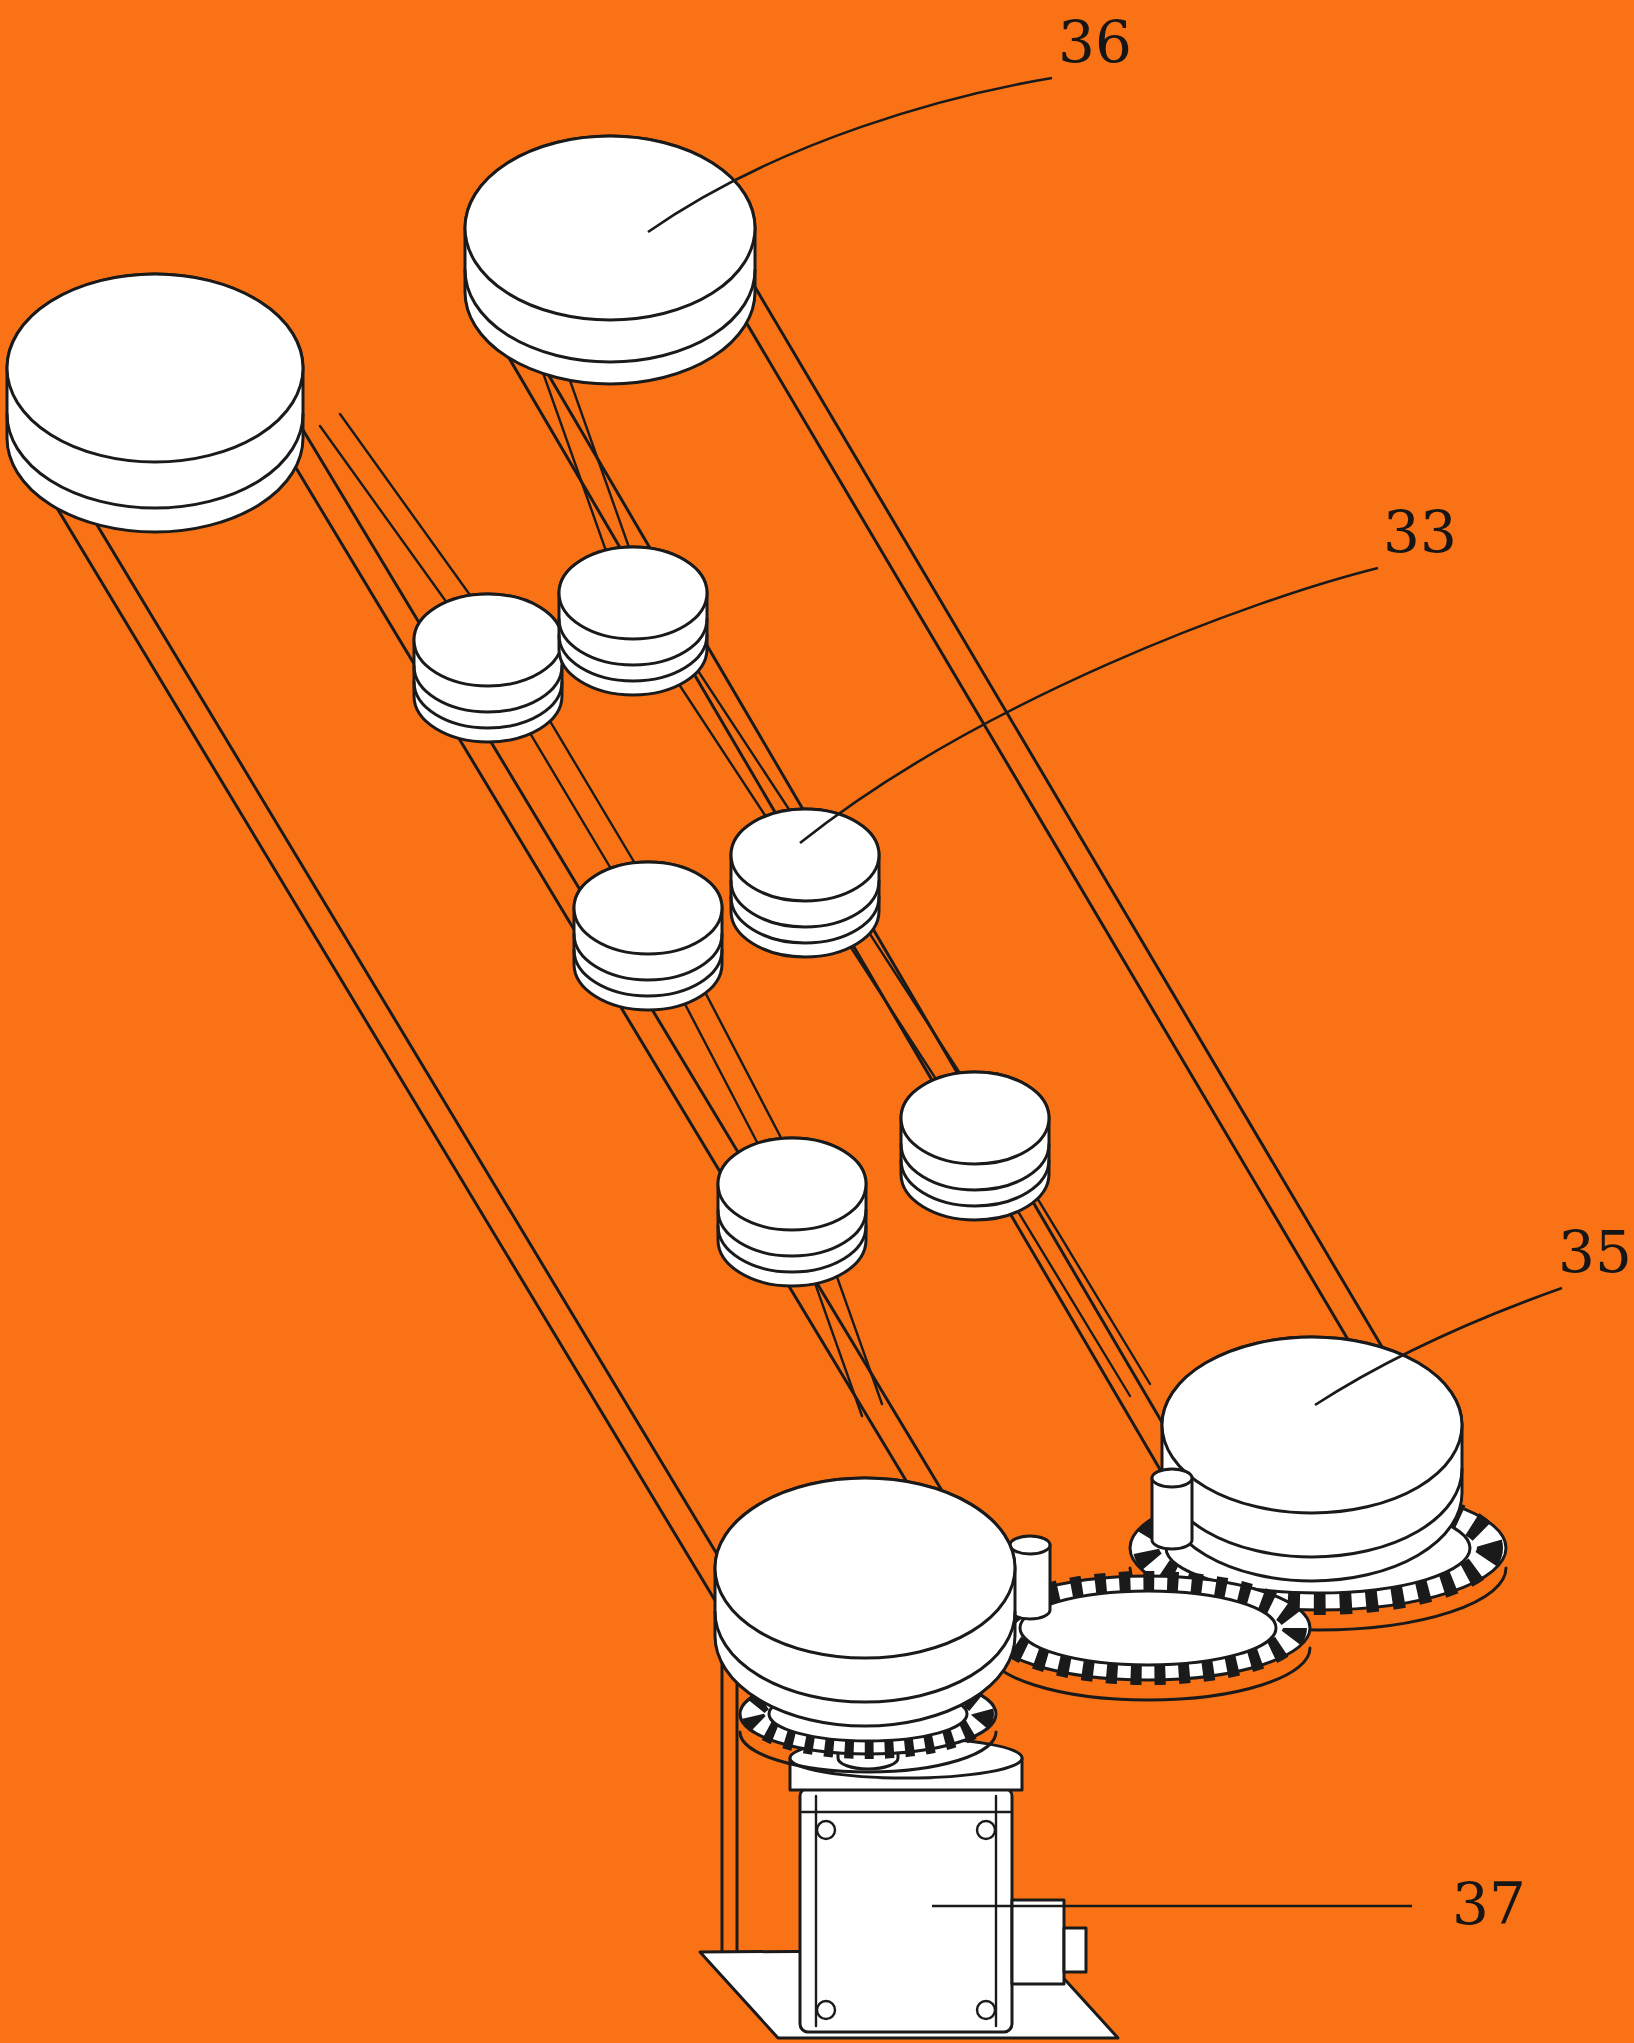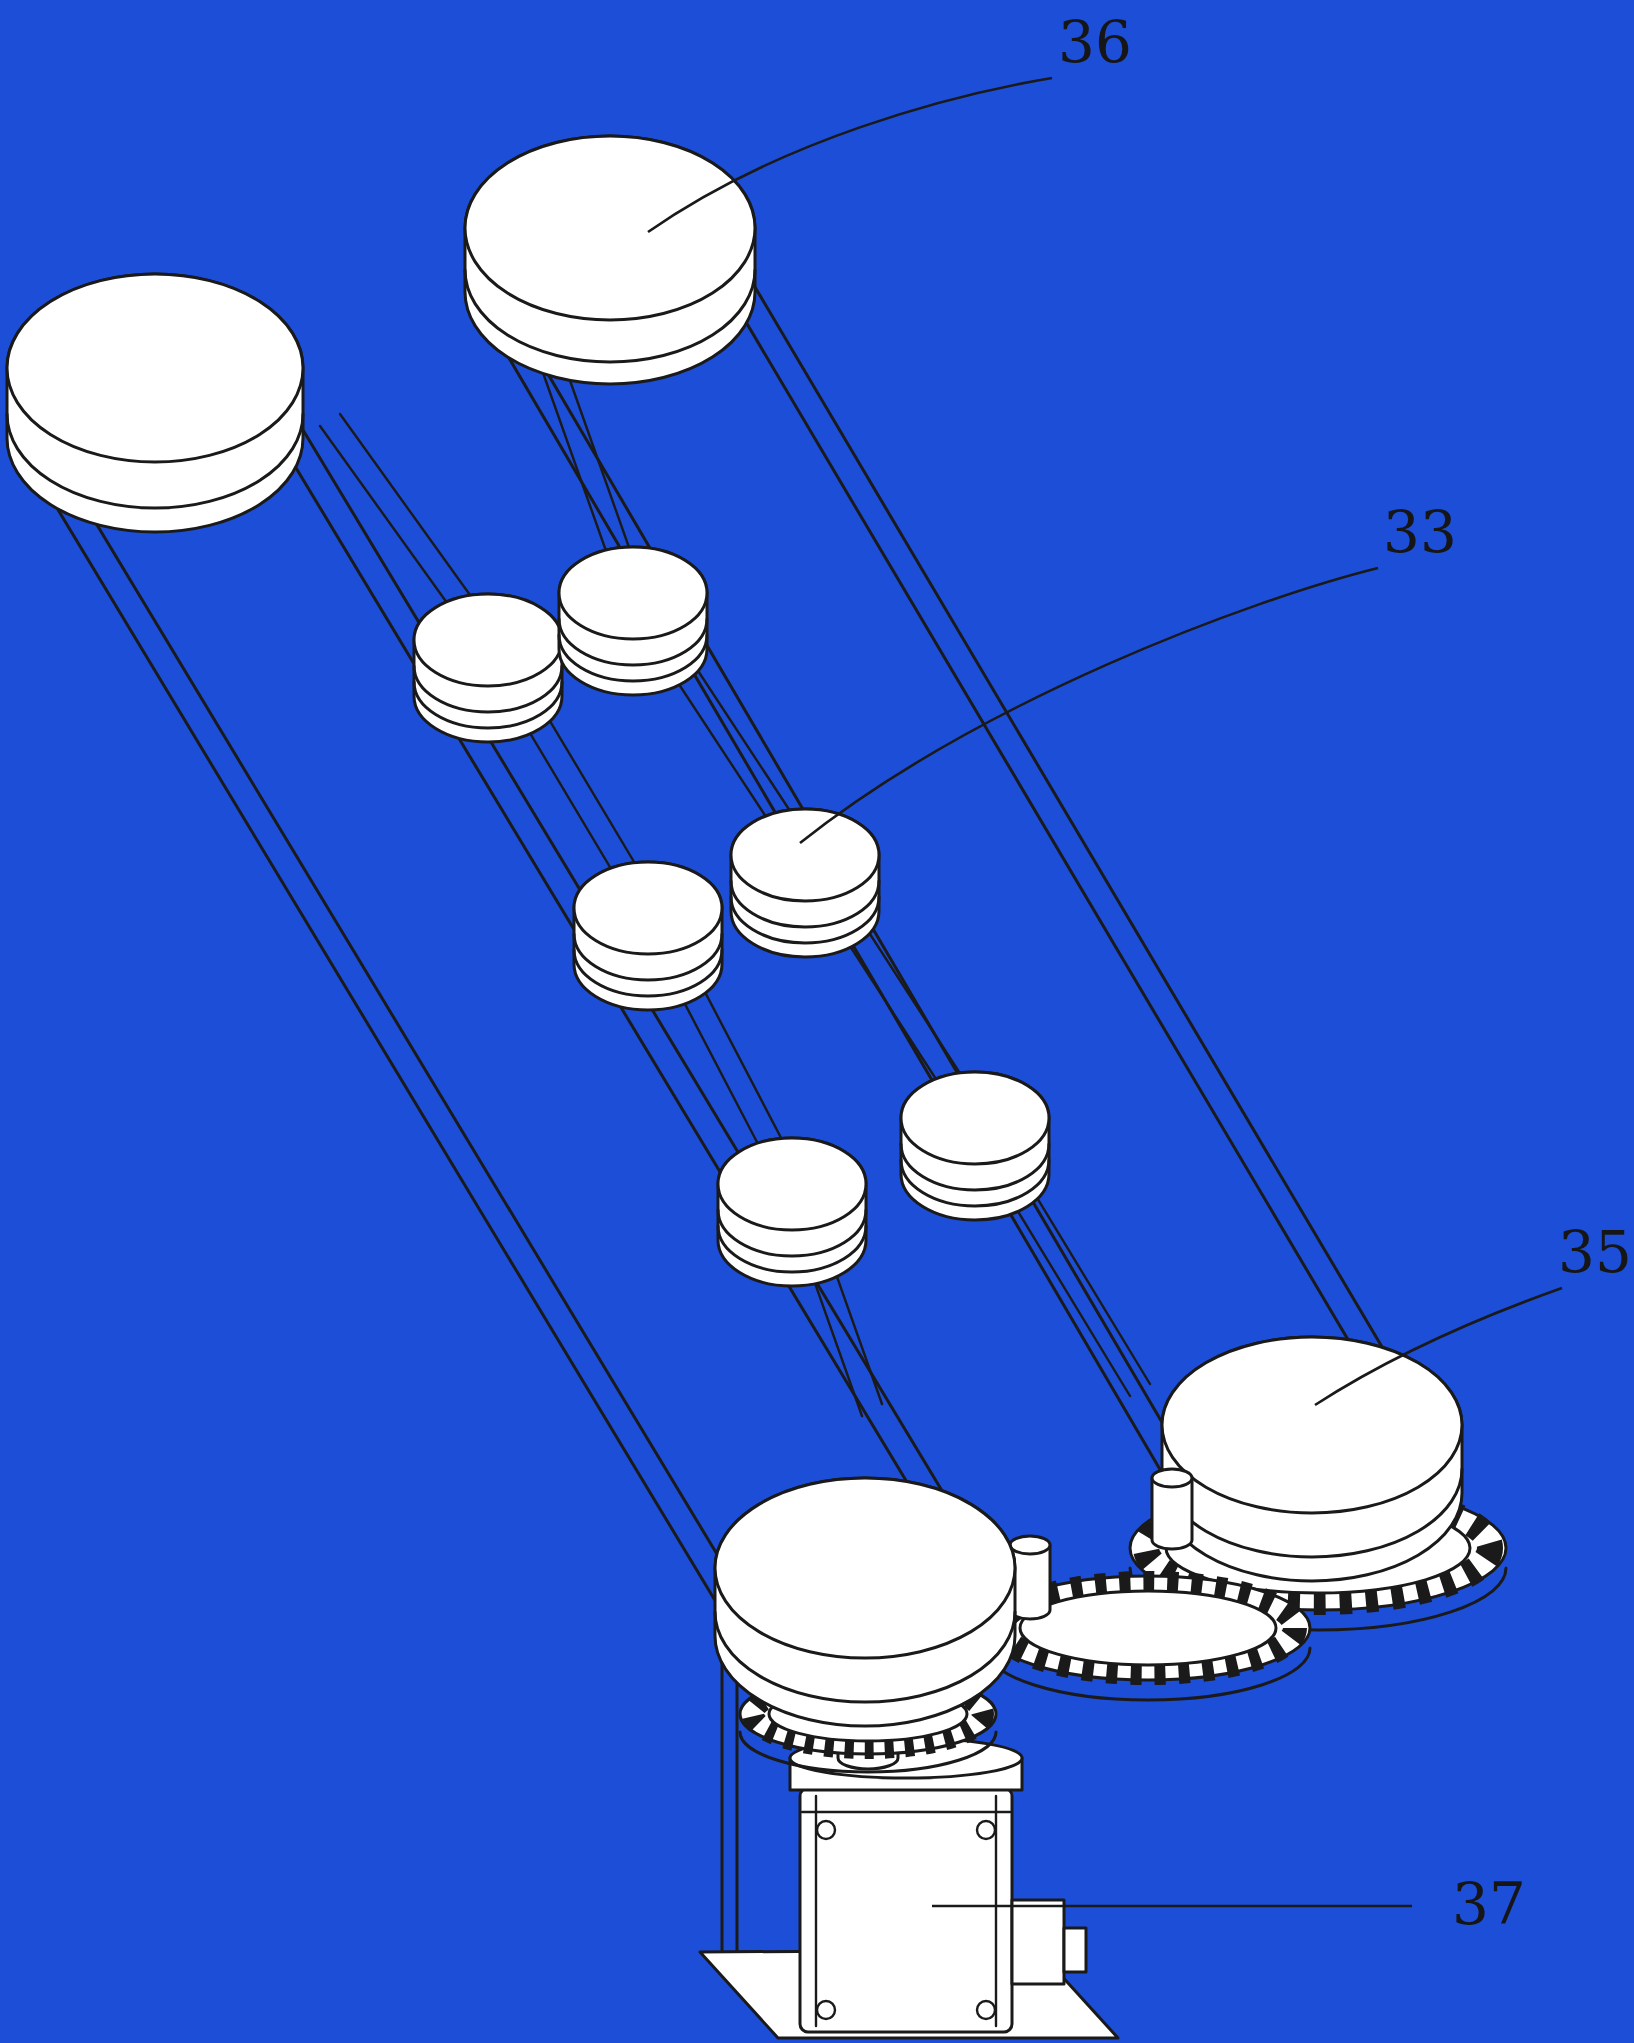--- a/index.html
+++ b/index.html
@@ -1,16 +1,16 @@
 <!DOCTYPE html>
 <html><head>
 <meta charset="utf-8">
 <style>
   html,body{margin:0;padding:0;background:#ffffff;}
-  .stage{width:1634px;height:2043px;position:relative;background:#1d4ed8;overflow:hidden;}
+  .stage{width:1634px;height:2043px;position:relative;background:#f97316;overflow:hidden;}
   svg{display:block;}
   .s{fill:none;stroke:#1a1a1a;stroke-width:3;stroke-linecap:round;stroke-linejoin:round;}
   .s2{fill:none;stroke:#1a1a1a;stroke-width:2.4;stroke-linecap:round;stroke-linejoin:round;}
   .w{fill:#ffffff;stroke:#1a1a1a;stroke-width:3;stroke-linejoin:round;}
   .teeth{fill:none;stroke:#1a1a1a;}
   .lead{fill:none;stroke:#1a1a1a;stroke-width:2.6;}
   .lbl{font-family:"DejaVu Serif", serif;font-size:58px;fill:#161616;}
 </style>
 </head>
 <body>

